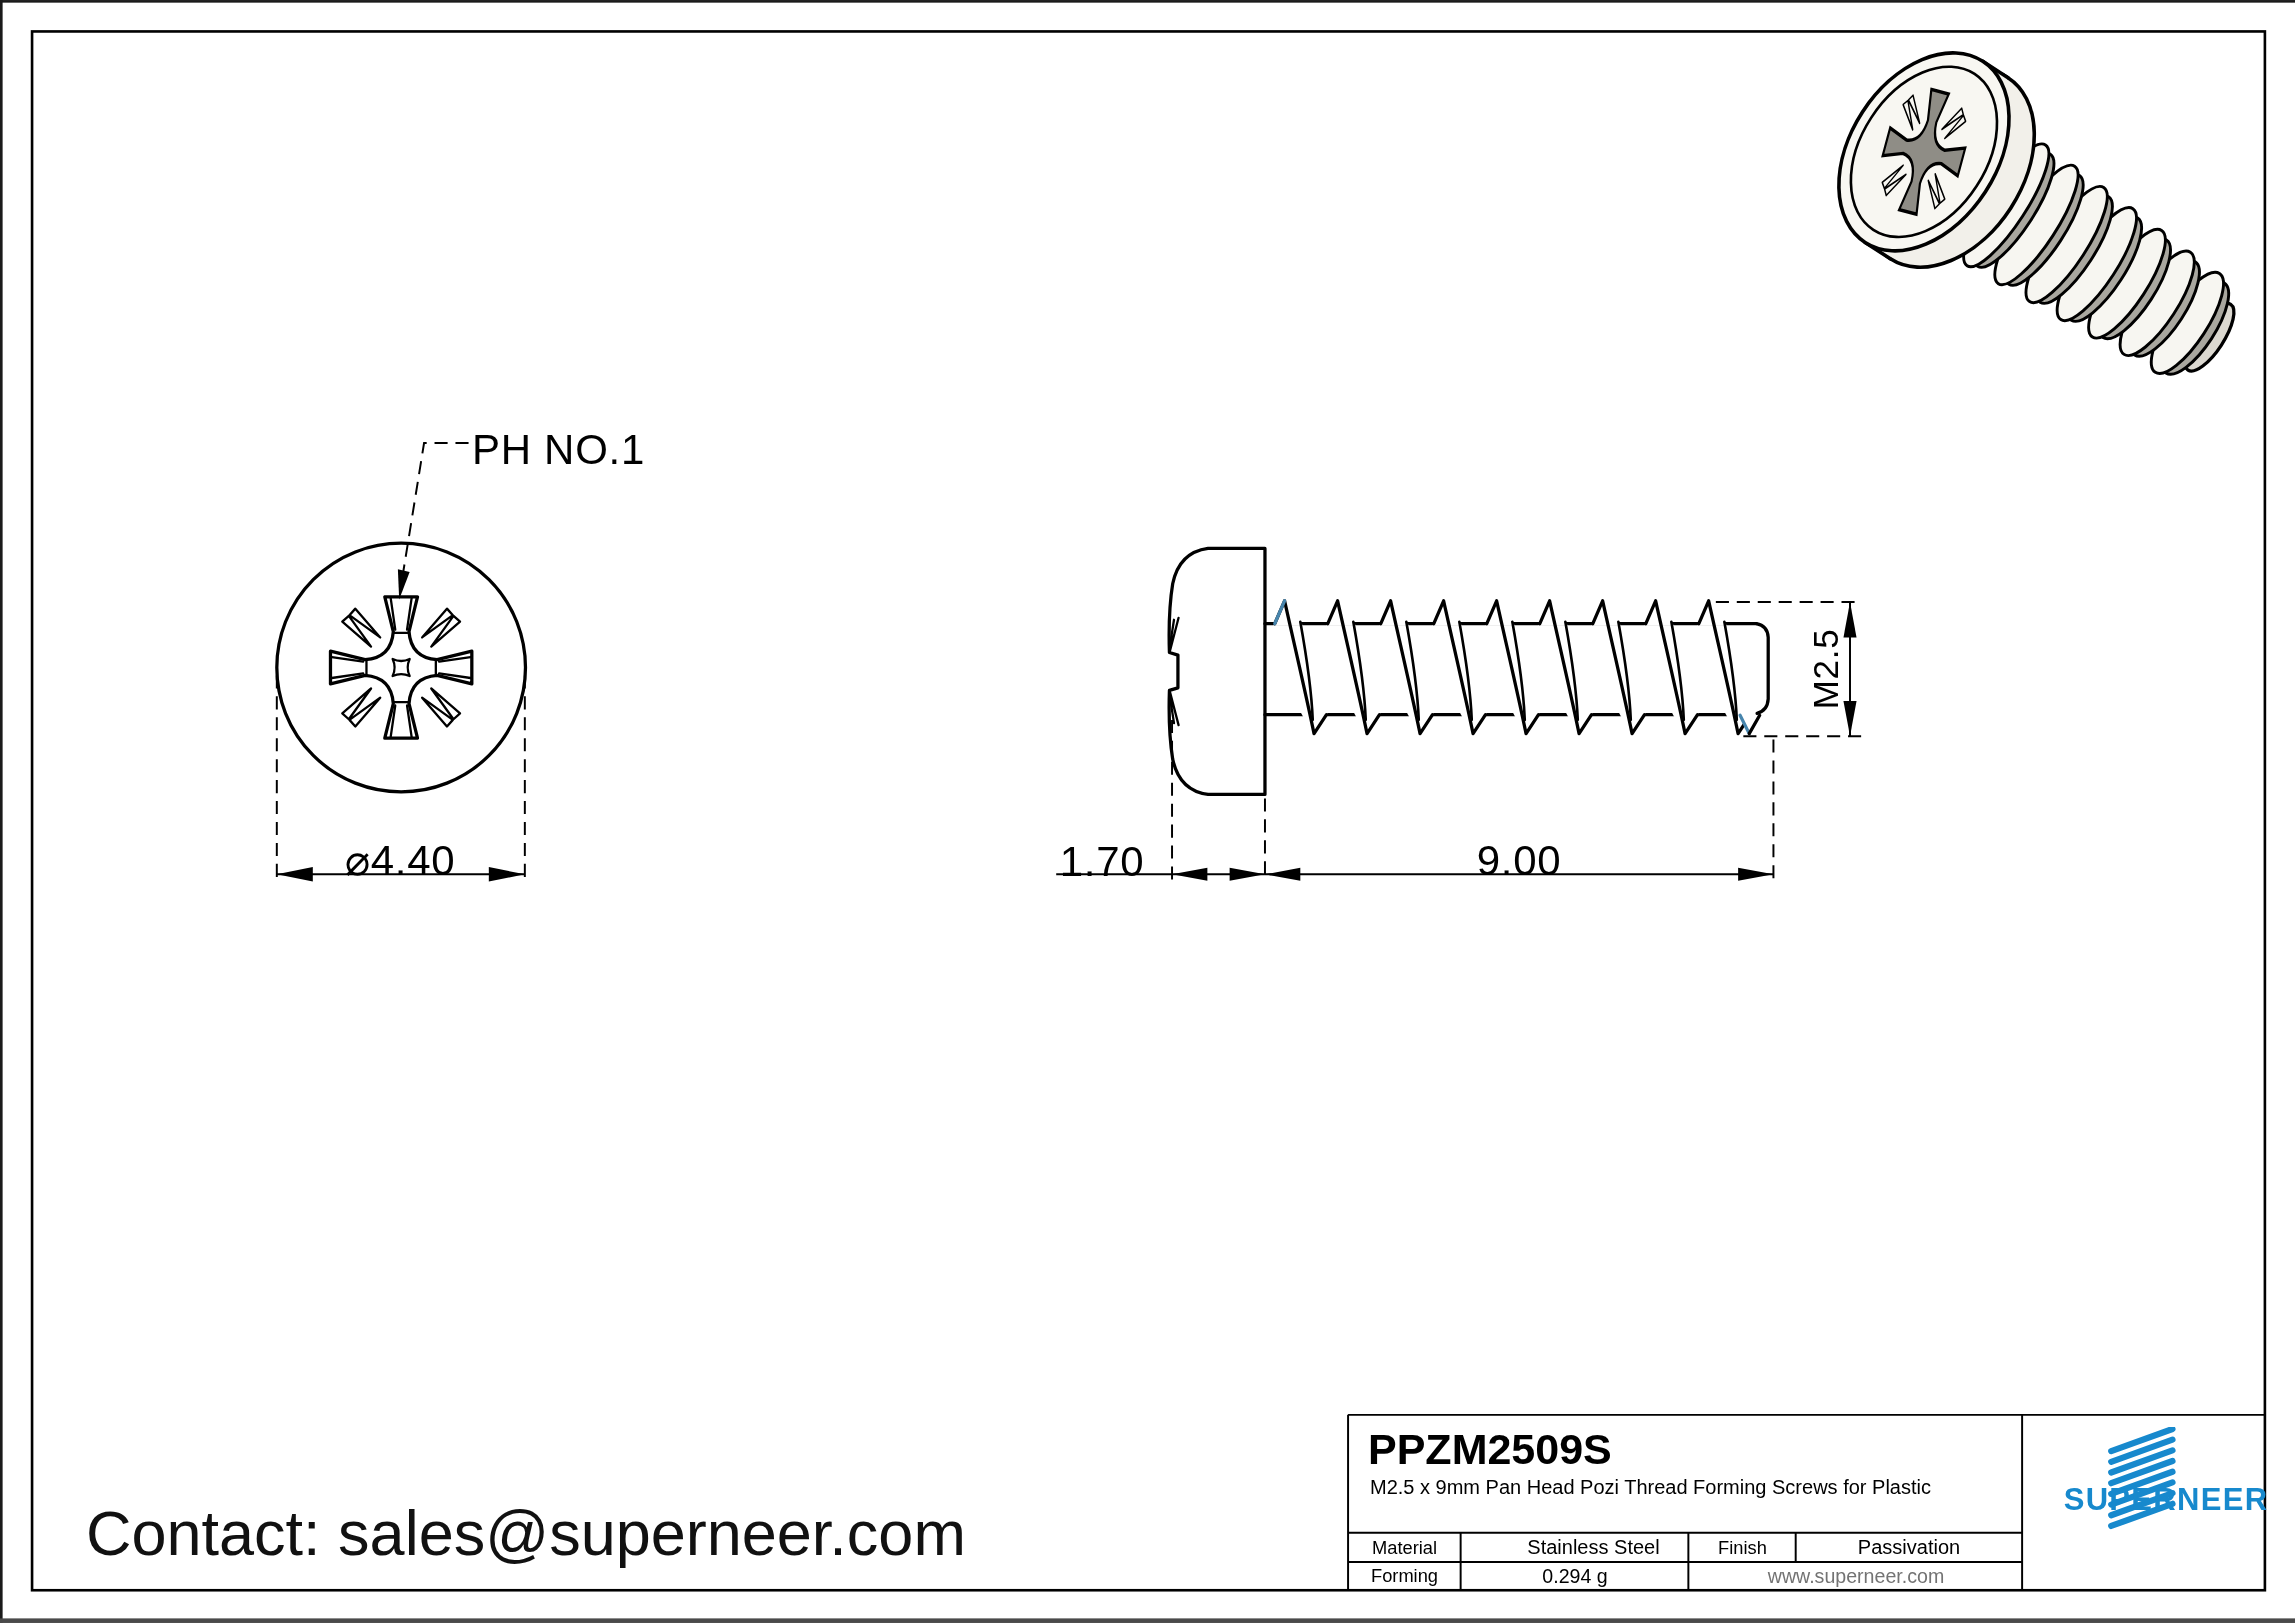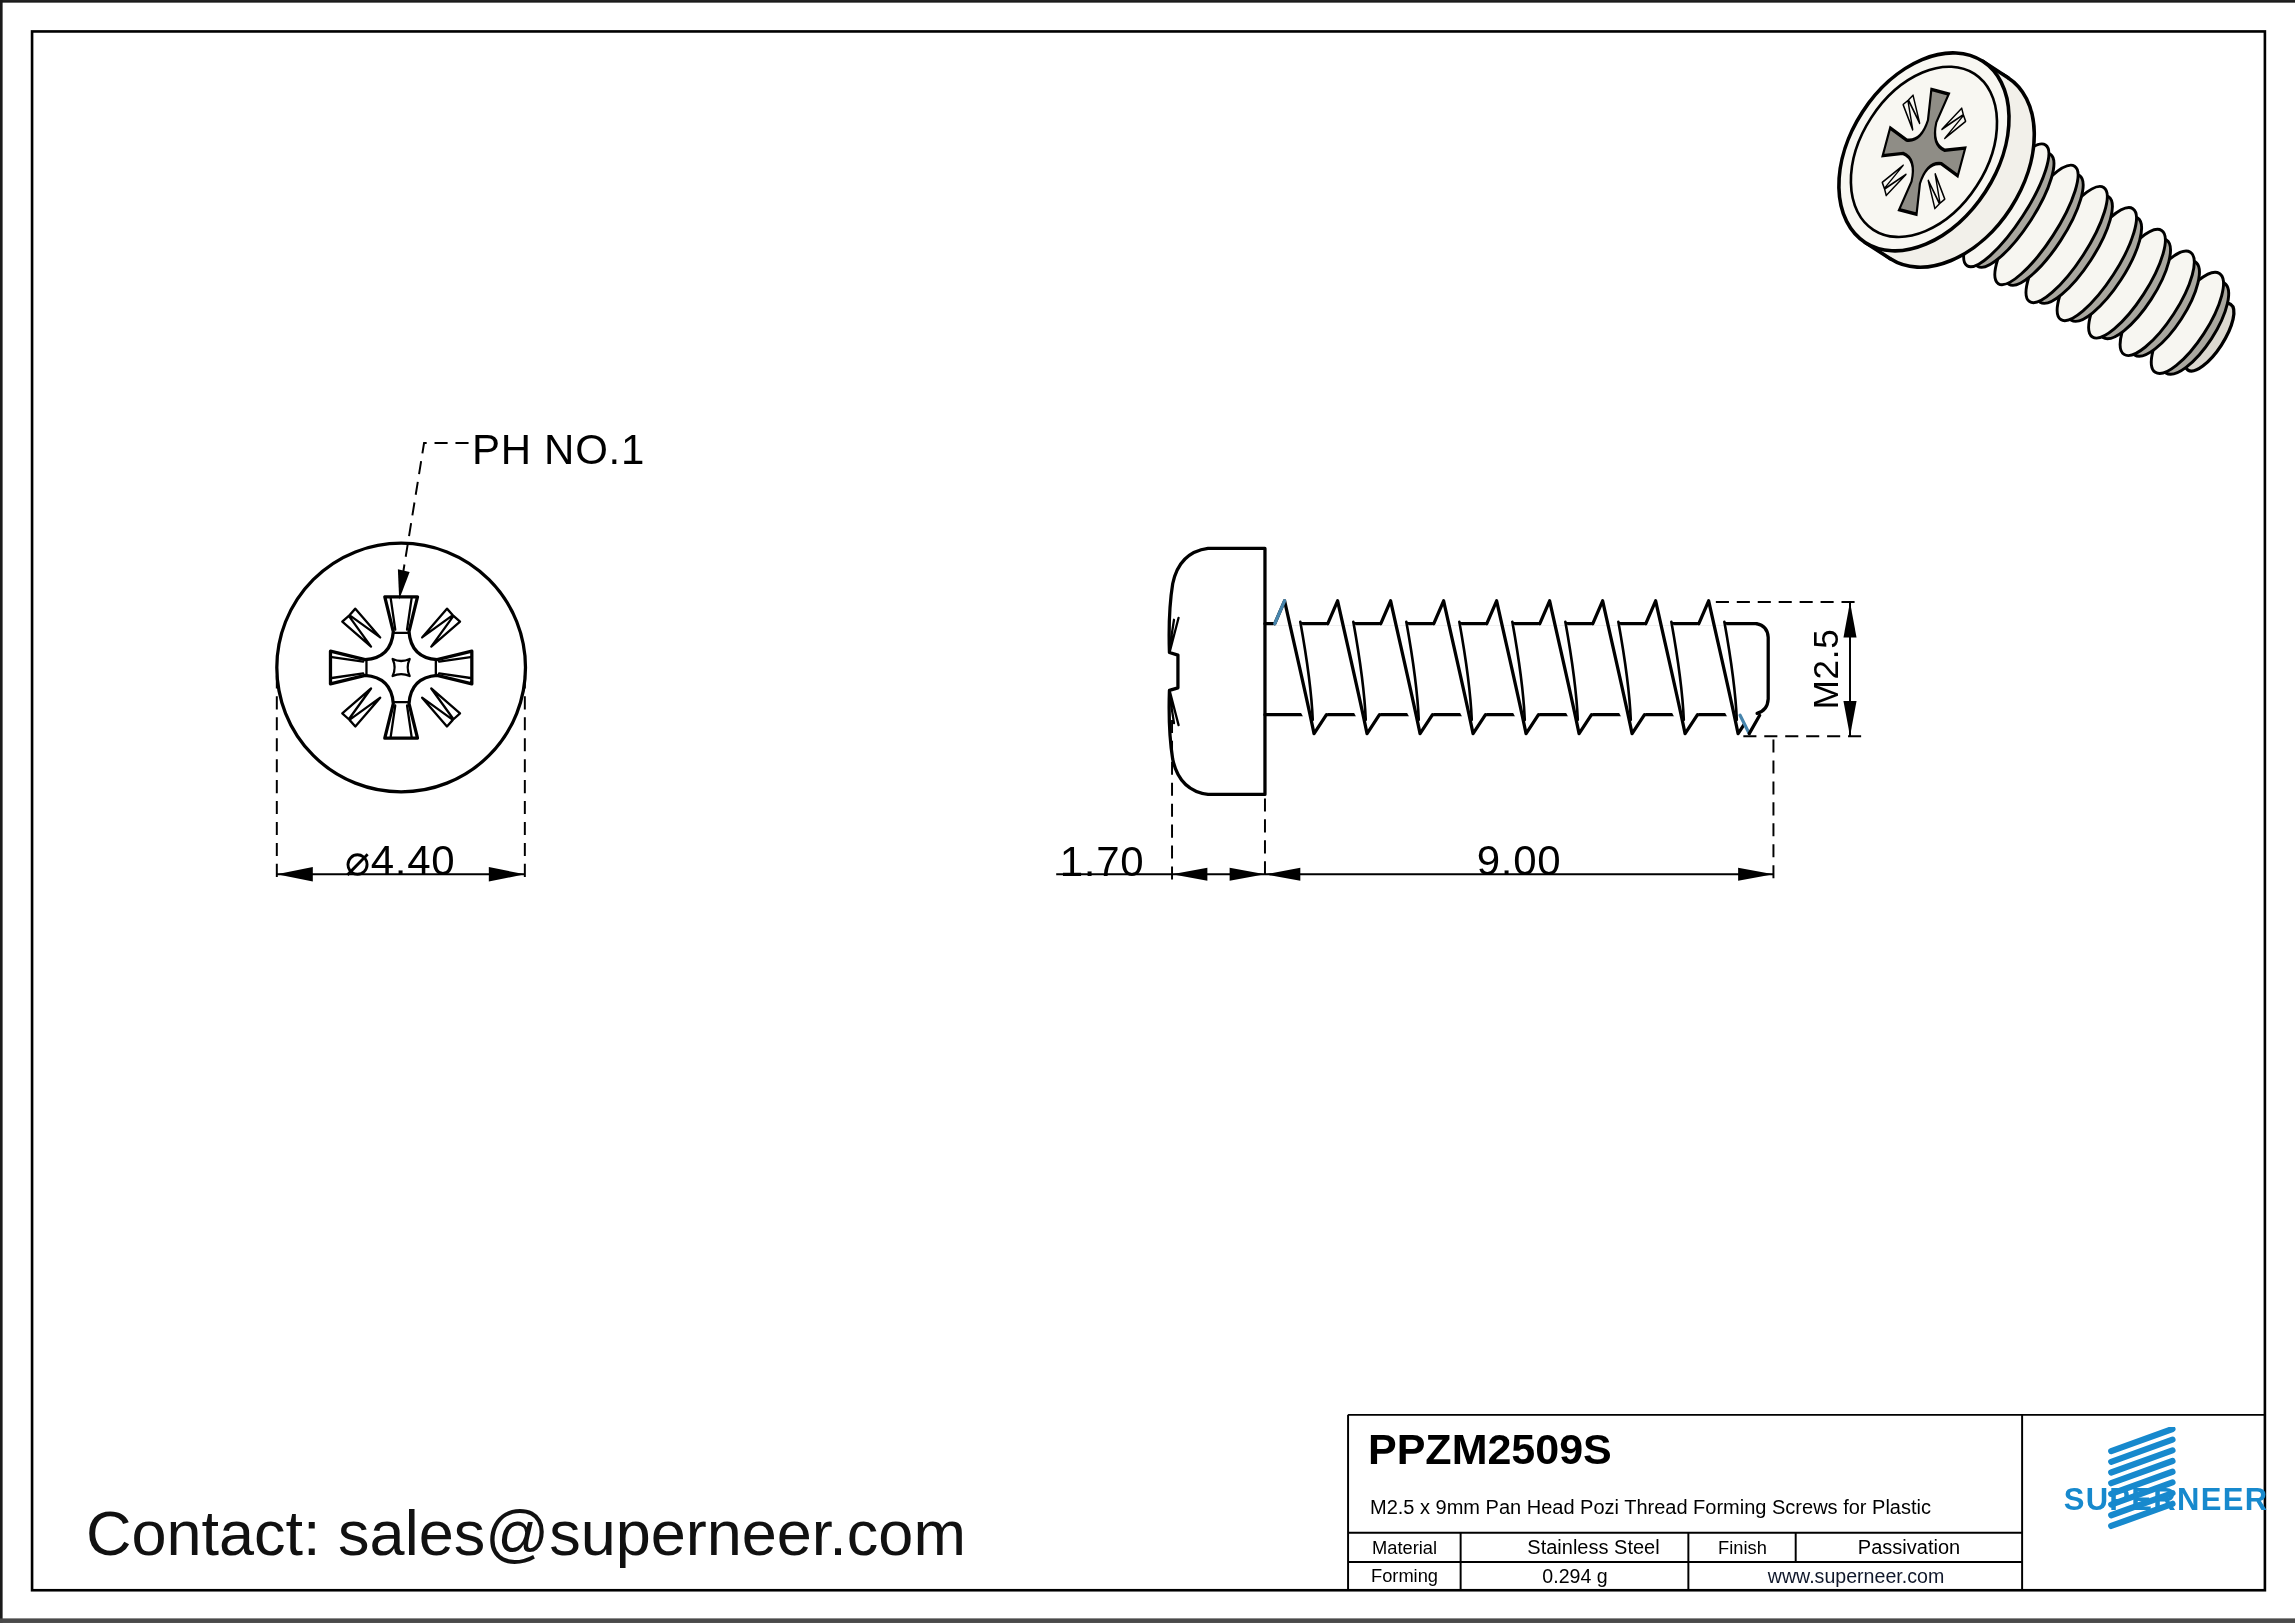--- a/index.html
+++ b/index.html
@@ -4,26 +4,26 @@
 <style>
   html,body{margin:0;padding:0;background:#fff;}
   #page{position:relative;width:2295px;height:1623px;background:#ffffff;
         font-family:"Liberation Sans",sans-serif;color:#000;overflow:hidden;}
   .t{position:absolute;white-space:nowrap;line-height:1;}
   .dim{font-size:42px;letter-spacing:0.7px;font-family:"Liberation Sans","DejaVu Sans",sans-serif;}
   .cx{transform:translateX(-50%);}
   .rot90{transform:translate(-50%,-50%) rotate(-90deg);font-size:35px;letter-spacing:0.7px;}
   .contact{font-size:63px;color:#111;}
   .pn{font-size:43px;font-weight:bold;letter-spacing:0px;}
-  .desc{font-size:20px;margin-top:20px;}
+  .desc{font-size:20px;}
   .cell{position:absolute;display:flex;align-items:center;justify-content:center;}
   .lbl{font-size:18.3px;}
   .val{font-size:20px;}
   .val2{font-size:19.6px;}
-  .link{font-size:19.6px;color:#0f172a;}
+  .link{font-size:19.6px;color:#737373;}
   .brand{font-size:31px;font-weight:bold;letter-spacing:1.3px;color:#1789cd;}
   svg{position:absolute;left:0;top:0;}
   .s5{stroke:#000;stroke-width:5;fill:none;stroke-linecap:round;stroke-linejoin:round;}
   .s55{stroke:#000;stroke-width:5.5;fill:none;stroke-linecap:round;stroke-linejoin:round;}
   .s4{stroke:#000;stroke-width:4;fill:none;stroke-linecap:round;stroke-linejoin:round;}
   .s35{stroke:#000;stroke-width:3.5;fill:none;stroke-linecap:round;stroke-linejoin:round;}
   .s3{stroke:#000;stroke-width:3;fill:none;}
   .dash{stroke:#000;stroke-width:3;fill:none;stroke-dasharray:20 12;}
   .arr{fill:#000;stroke:none;}
   .blue{stroke:#4785ad;stroke-width:5;fill:none;stroke-linecap:round;}

